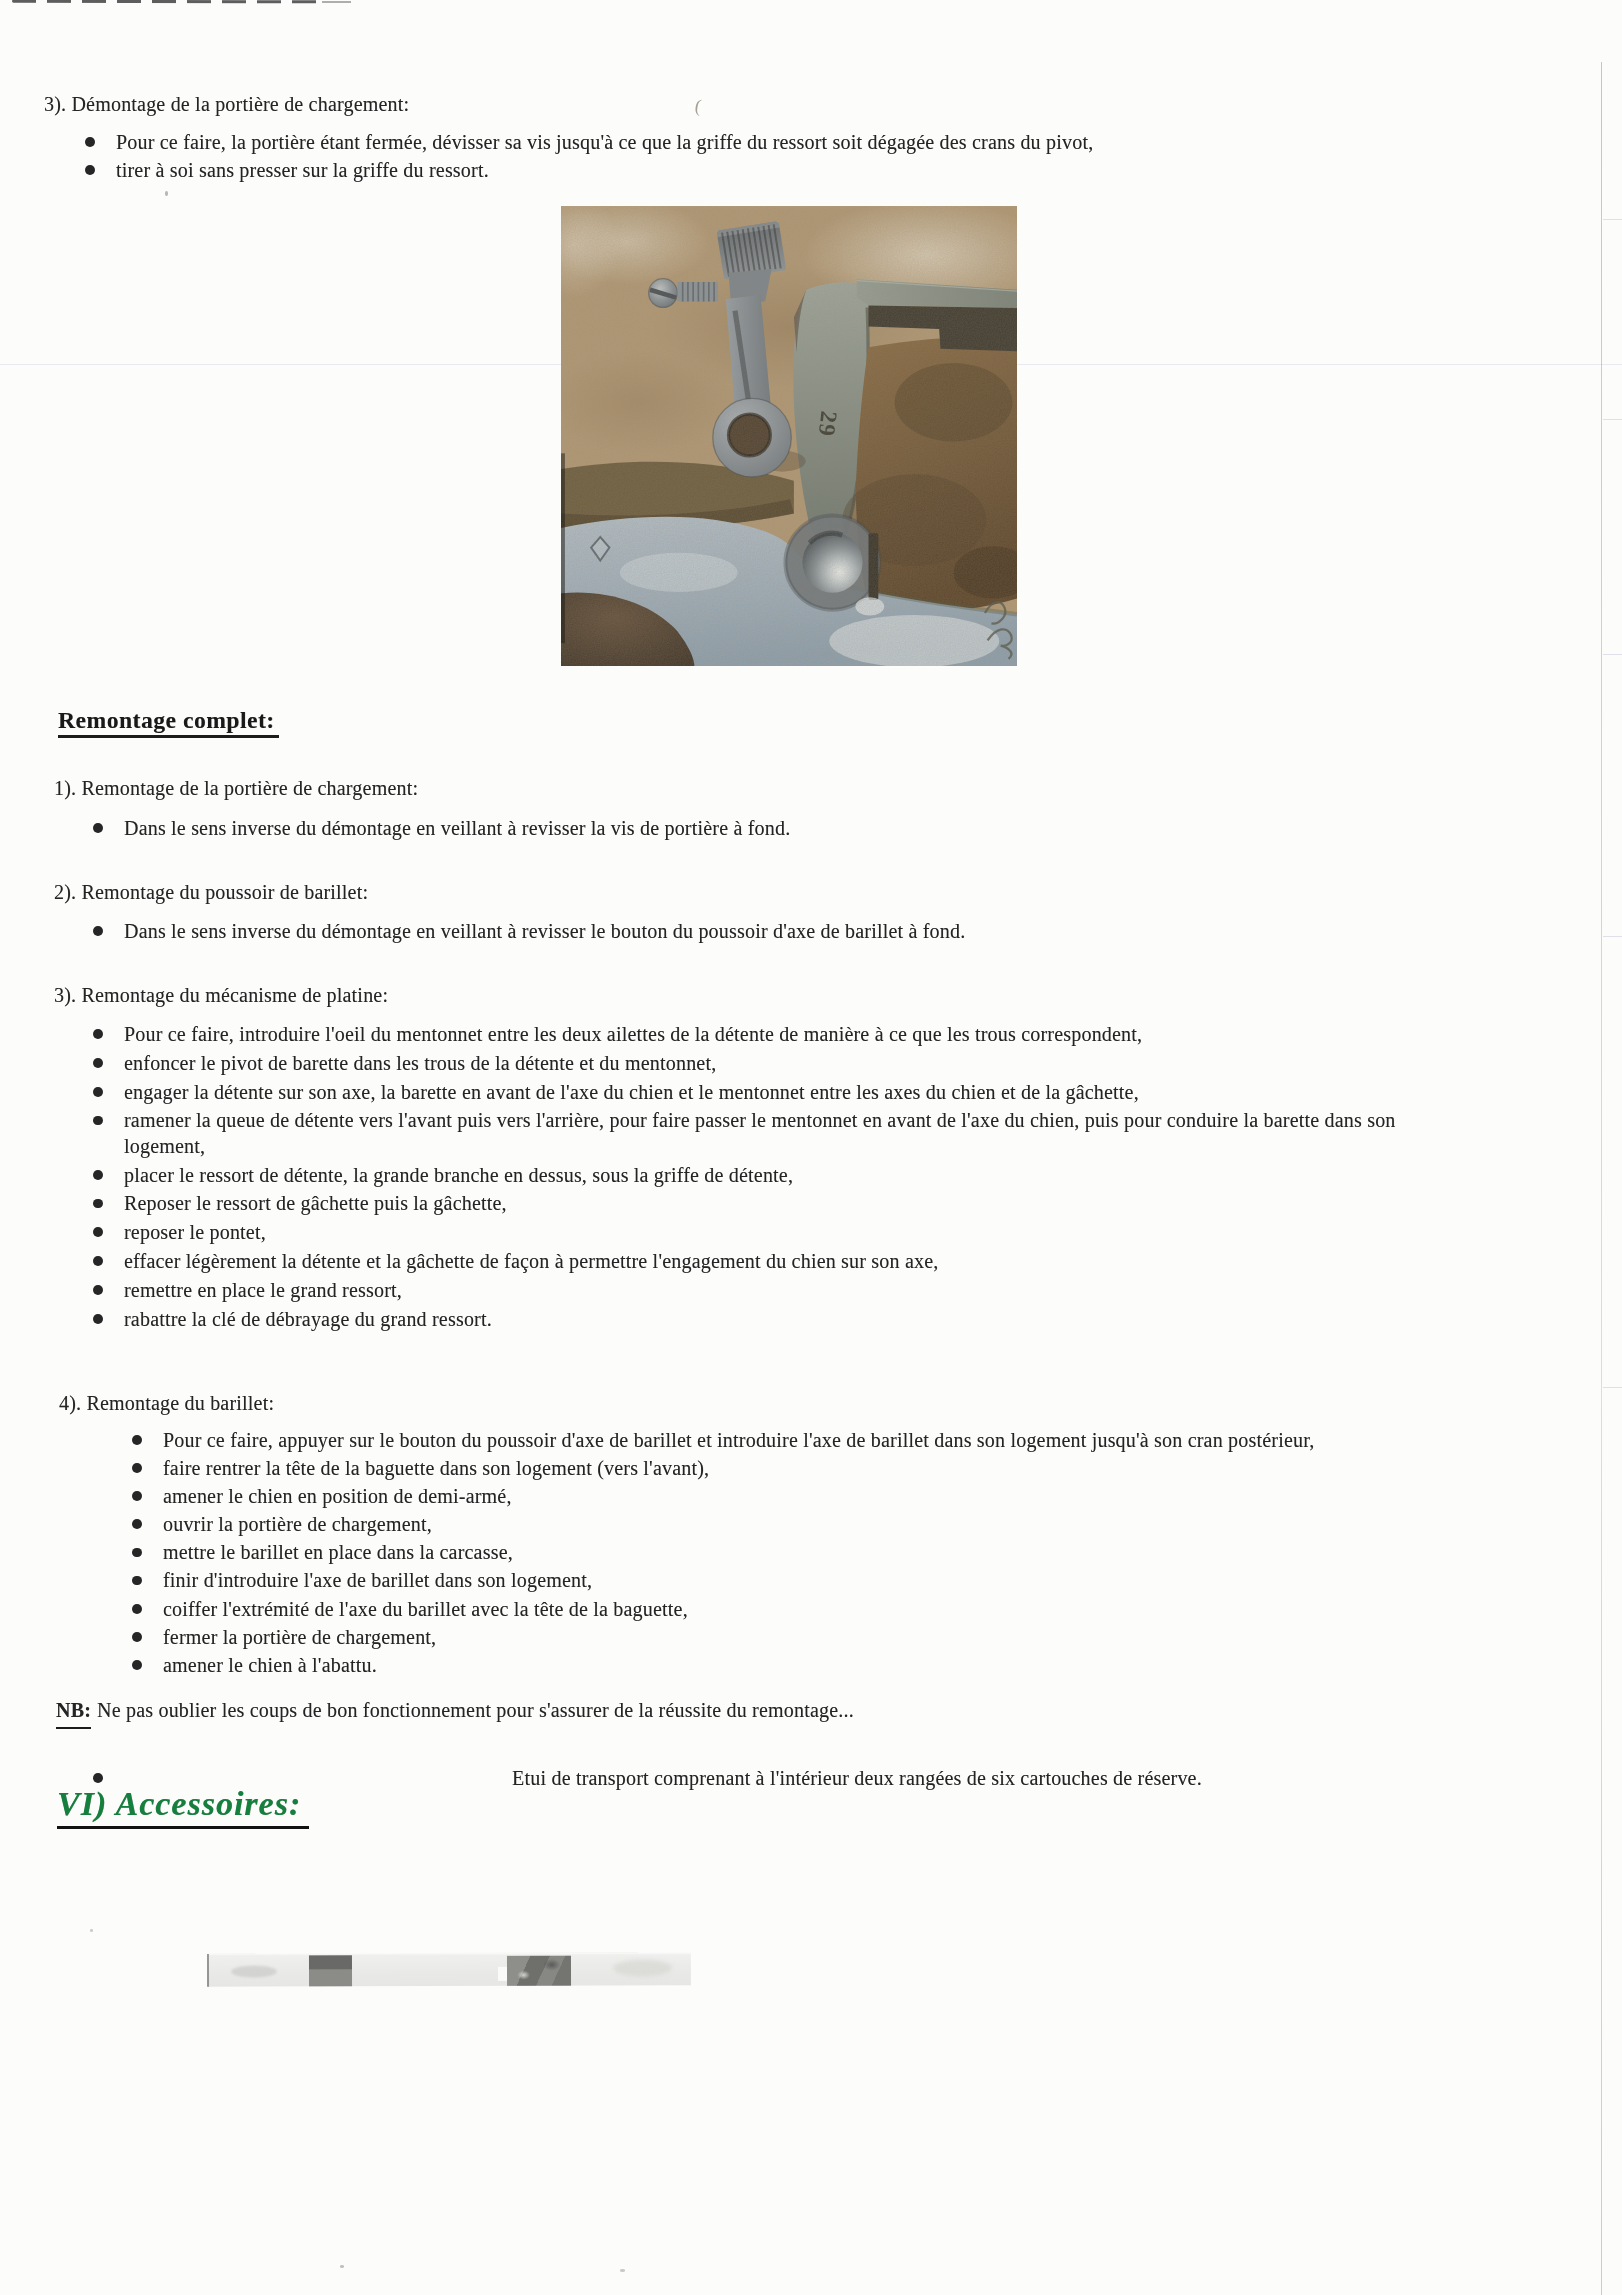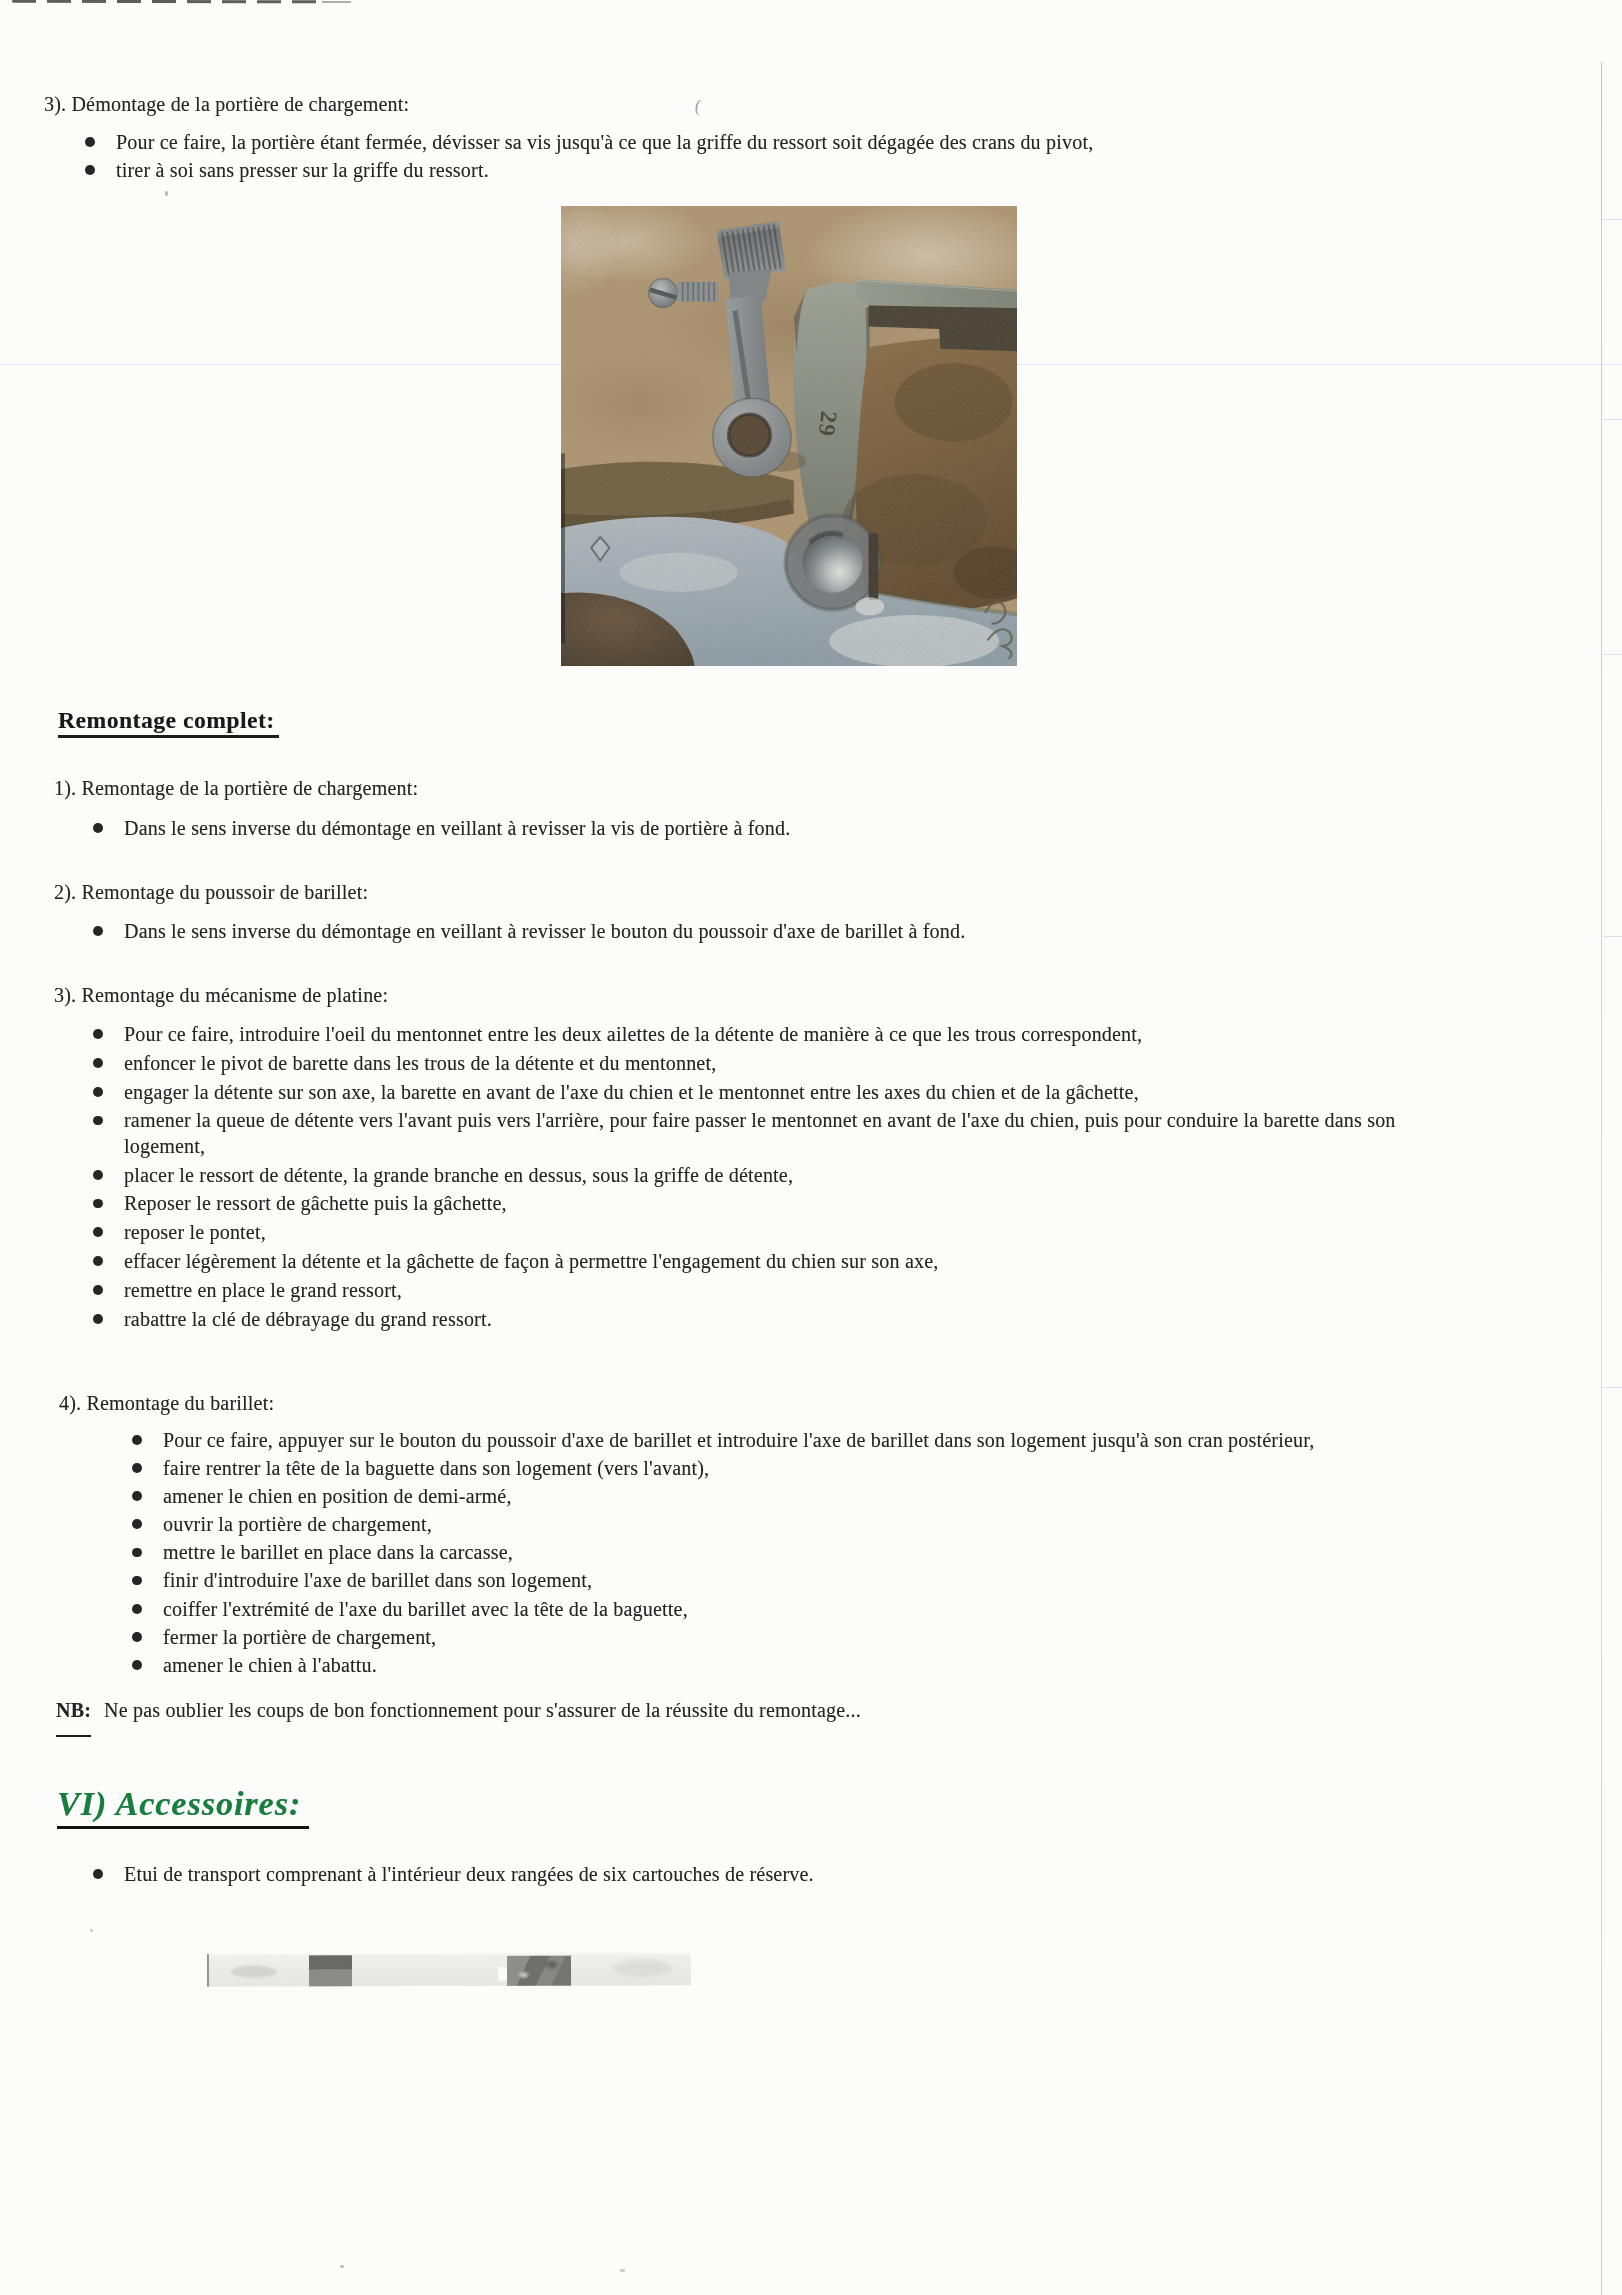--- a/index.html
+++ b/index.html
@@ -18,21 +18,21 @@
   .blist.s4 li{line-height:25.5px;margin-bottom:2.6px;margin-left:39px;}
   .blist.s4 li::before{top:7.2px;}
   .big-head{font-size:23.6px;font-weight:bold;letter-spacing:0.5px;color:#191919;
          border-bottom:3.3px solid #1c1c1c;padding:0 3.9px 1.3px 0;display:inline-block;
          text-shadow:0.3px 0.3px 0.4px rgba(40,40,40,.4);}
   .vi-head{font-size:34px;font-weight:bold;font-style:italic;letter-spacing:1px;color:#15803d;
          border-bottom:3.9px solid #121212;padding:0 7.9px 2.6px 0;display:inline-block;
          text-shadow:0.3px 0.3px 0.5px rgba(40,40,40,.4);}
   .nb-row{display:flex;align-items:flex-start;font-size:20px;line-height:26px;letter-spacing:0.2px;
          text-shadow:0.2px 0.2px 0.4px rgba(60,60,60,.35);}
-  .nb-label{font-weight:bold;border-bottom:2.6px solid #1c1c1c;margin-right:13px;padding-bottom:12px;}
+  .nb-label{font-weight:bold;border-bottom:2.6px solid #1c1c1c;margin-right:6px;padding-bottom:4px;}
   
   .streak-top{top:0;left:11.8px;width:306px;height:3.3px;border-radius:2px;opacity:.85;
       background:repeating-linear-gradient(90deg,rgba(45,45,45,.9) 0 23.6px,rgba(45,45,45,0) 23.6px 35px);
       transform:rotate(.12deg);}
   .streak-top2{top:0.7px;left:322px;width:29px;height:2px;background:rgba(80,80,80,.45);}
   .hline-page{top:364px;left:0;width:1623px;height:1.3px;background:rgba(130,130,195,.15);}
   .vline-right{top:62px;left:1601px;width:1.3px;height:2233px;
       background:linear-gradient(180deg,rgba(135,148,135,.5),rgba(150,158,150,.32) 60%,rgba(140,148,140,.45));}
   .tick{left:1603px;width:19.6px;height:1.3px;background:rgba(150,150,195,.28);}
   .speck{border-radius:50%;}
@@ -273,21 +273,21 @@
 </ul>
 
 <div class="abs nb-row" style="top:1697px;left:56px;width:1505px;">
   <span class="nb-label">NB:</span>
   <span>Ne pas oublier les coups de bon fonctionnement pour s'assurer de la réussite du remontage...</span>
 </div>
 
 <div class="abs" style="top:1785px;left:57px;">
   <span class="vi-head">VI) Accessoires:</span>
 </div>
-<ul class="abs blist" style="top:1860px;left:124px;width:1466px;">
+<ul class="abs blist" style="top:1764px;left:124px;width:1466px;text-align:center;">
   <li>Etui de transport comprenant à l'intérieur deux rangées de six cartouches de réserve.</li>
 </ul>
 
 <div class="abs strip">
   <div class="b1"></div>
   <div class="b2"></div>
   <div class="smudge1"></div>
   <div class="smudge2"></div>
 </div>
 

